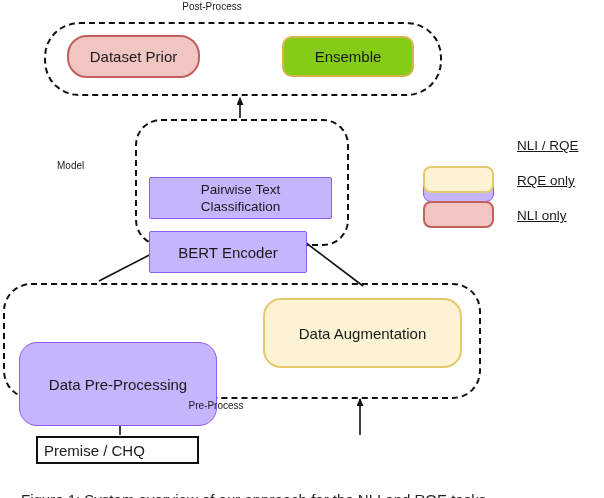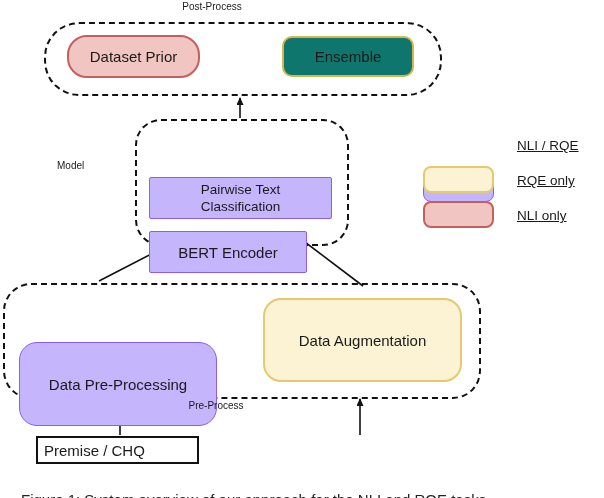--- a/index.html
+++ b/index.html
@@ -10,21 +10,21 @@
     color:#1a1a1a;
   }
   .abs{position:absolute;}
   .dashed{border:2px dashed #111;background:transparent;}
   .node{
     display:flex;align-items:center;justify-content:center;
     text-align:center;box-sizing:border-box;
   }
   .c-orange{background:#c4b5fd;border:1px solid #8b5cf6;margin-top:44px;}
   .c-yellow{background:#FCF3D4;border:2px solid #E4CA6F;}
-  .c-gold  {background:#0f766e;border:2px solid #D8B44C;}
+  .c-gold  {background:#84cc16;border:2px solid #D8B44C;}
   .c-pink  {background:#F1C6C2;border:2px solid #C4605C;}
   .lbl{font-size:10px;white-space:nowrap;}
   .node-txt{font-size:15px;}
   .two-line{font-size:13.5px;line-height:17px;}
   .input-box{
     background:#fff;border:2px solid #111;box-sizing:border-box;
     display:flex;align-items:center;font-size:15px;padding-left:6px;
     white-space:nowrap;
   }
   .legend-label{font-size:13.5px;white-space:nowrap;text-decoration:underline;}
@@ -85,21 +85,21 @@
     <div class="abs swatch c-pink" style="left:423px;top:201px;"></div>
     <div class="abs legend-label" style="left:517px;top:208px;">NLI only</div>
   </div>
 
   <div class="abs dashed" style="left:3px;top:283px;width:474px;height:112px;border-radius:28px;"></div>
 
   <div class="abs node c-orange node-txt" style="left:19px;top:298px;width:198px;height:84px;border-radius:18px;">
     <span>Data Pre-Processing</span>
   </div>
 
-  <div class="abs node c-yellow node-txt" style="left:263px;top:298px;width:199px;height:84px;border-radius:18px;">
+  <div class="abs node c-yellow node-txt" style="left:263px;top:298px;width:199px;height:70px;border-radius:18px;">
     <span>Data Augmentation</span>
   </div>
 
   <div class="abs lbl" style="left:162px;top:400px;width:108px;text-align:center;">Pre-Process</div>
 
   <div class="abs input-box" style="left:36px;top:436px;width:163px;height:28px;">
     <span>Premise / CHQ</span>
   </div>
 
 

